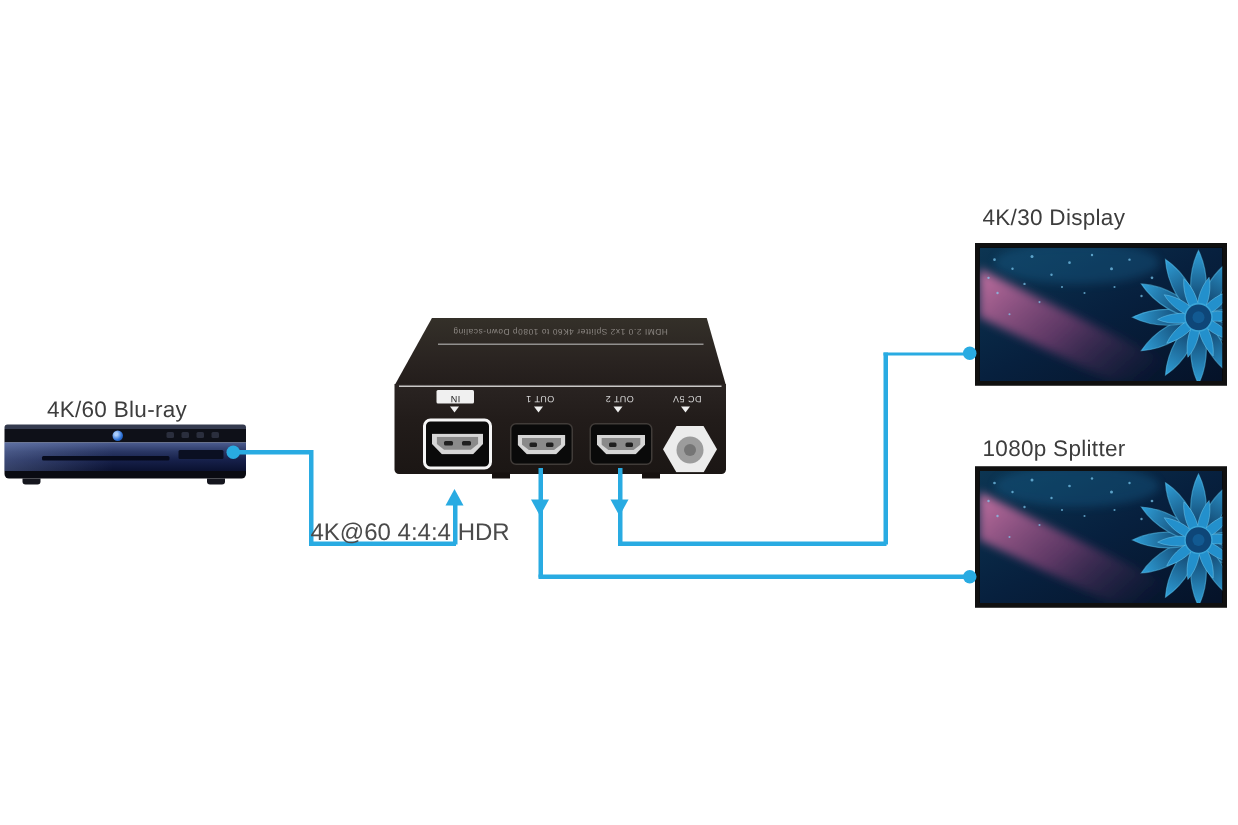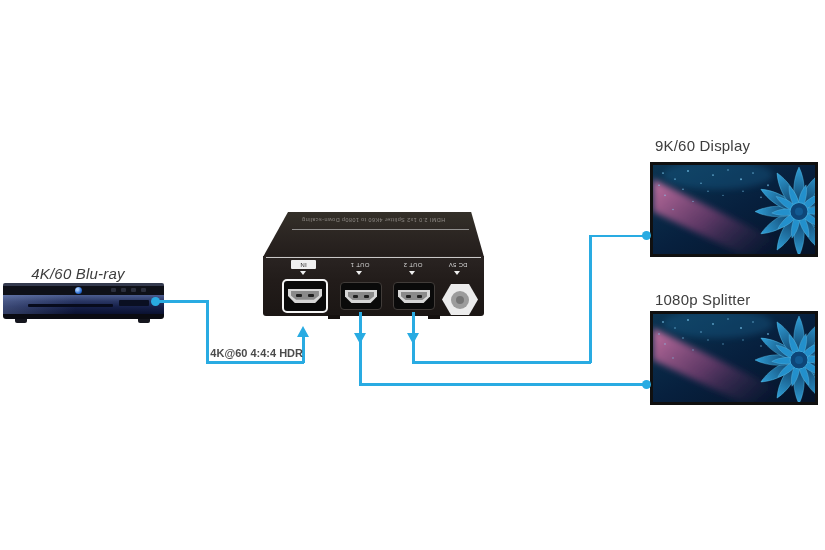--- a/index.html
+++ b/index.html
@@ -2,21 +2,21 @@
 <html><head>
 <meta charset="utf-8">
 <style>
   html,body{margin:0;padding:0;background:#fff;}
   #canvas{
     position:relative;width:825px;height:550px;background:#ffffff;
     font-family:"Liberation Sans", sans-serif;overflow:hidden;
   }
   .abs{position:absolute;}
   .dev-label{font-size:15px;color:#3d3d3d;letter-spacing:.2px;}
-  .conn-label{font-size:11px;color:#4a4a4a;font-weight:bold;}
+  .conn-label{font-size:16px;color:#4a4a4a;}
   .line{position:absolute;background:#29ABE2;}
   .dot{position:absolute;width:9px;height:9px;border-radius:50%;background:#29ABE2;}
   .arrow-down{position:absolute;width:0;height:0;border-left:6px solid transparent;border-right:6px solid transparent;border-top:11px solid #29ABE2;}
   .arrow-up{position:absolute;width:0;height:0;border-left:6px solid transparent;border-right:6px solid transparent;border-bottom:11px solid #29ABE2;}
 
   
   .bluray{position:absolute;left:3px;top:283px;width:161px;height:40px;}
   .br-ridge{position:absolute;left:0;top:0;width:100%;height:3px;background:#343a4e;border-radius:2px 2px 0 0;}
   .br-top{position:absolute;left:0;top:3px;width:100%;height:9px;background:#0e1018;}
   .br-logo{position:absolute;left:72px;top:1px;width:7px;height:7px;border-radius:50%;background:radial-gradient(circle at 35% 35%, #aacdfb 15%, #2a6fd6 60%, #123a80);}
@@ -134,21 +134,21 @@
             <path d="M0,0 C7,-10 7,-30 0,-44 C-7,-30 -7,-10 0,0 Z" transform="rotate(288)"></path>
             <path d="M0,0 C7,-10 7,-30 0,-44 C-7,-30 -7,-10 0,0 Z" transform="rotate(324)"></path>
           </g>
           <circle r="9" fill="#0e4678" stroke="#3aa5d8" stroke-width="1"></circle>
           <circle r="4" fill="#125a92"></circle>
         </g>
       </g>
     </defs>
   </svg>
 
-  <div class="abs dev-label" style="left:18px;top:265px;width:120px;text-align:center;font-style:italic;">4K/60 Blu-ray</div>
+  <div class="abs dev-label" style="left:18px;top:265px;width:120px;text-align:center;">4K/60 Blu-ray</div>
 
   <div class="bluray">
     <div class="br-ridge"></div>
     <div class="br-top">
       <div class="br-logo"></div>
       <div class="br-btn" style="left:108px;"></div>
       <div class="br-btn" style="left:118px;"></div>
       <div class="br-btn" style="left:128px;"></div>
       <div class="br-btn" style="left:138px;"></div>
     </div>
@@ -199,21 +199,21 @@
       <div class="hdmi-slot" style="left:60%;"></div>
     </div>
   </div>
 
   <div class="dc-hex">
     <div class="dc-circle"></div>
   </div>
   <div class="notch" style="left:328px;"></div>
   <div class="notch" style="left:428px;"></div>
 
-  <div class="abs dev-label" style="left:655px;top:137px;">9K/60 Display</div>
+  <div class="abs dev-label" style="left:655px;top:137px;">4K/30 Display</div>
   <div class="display" style="left:650px;top:162px;height:95px;">
     <div class="screen">
       <svg viewBox="0 0 162 88" preserveAspectRatio="none">
           <use href="#screenart"></use>
         </svg>
     </div>
   </div>
 
   <div class="abs dev-label" style="left:655px;top:291px;">1080p Splitter</div>
   <div class="display" style="left:650px;top:311px;height:94px;">

